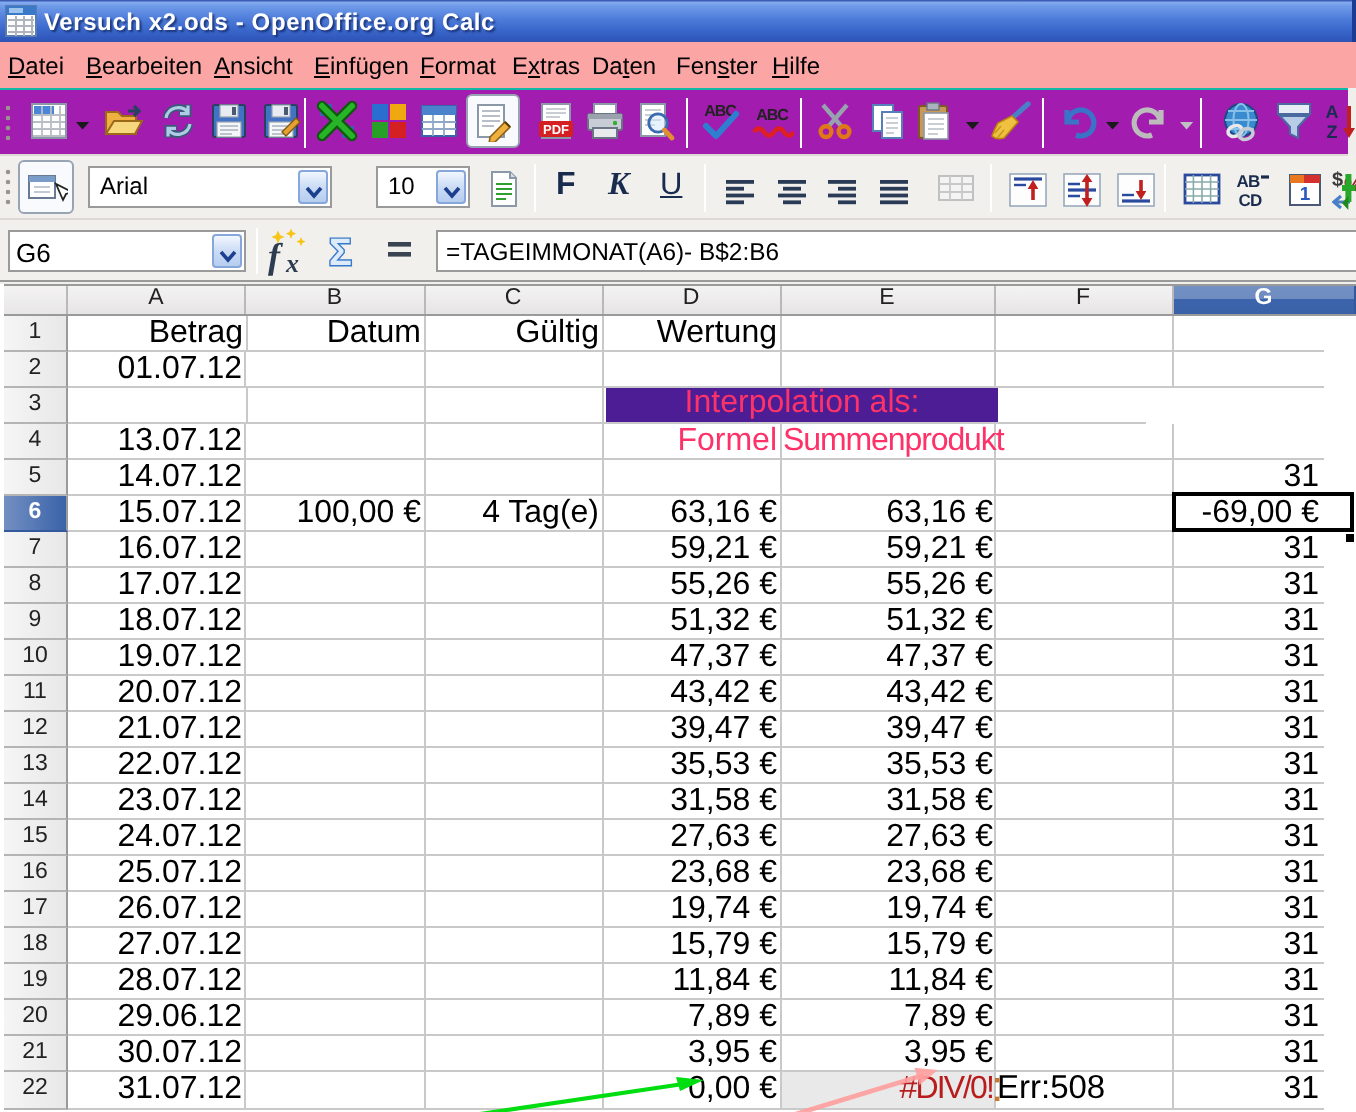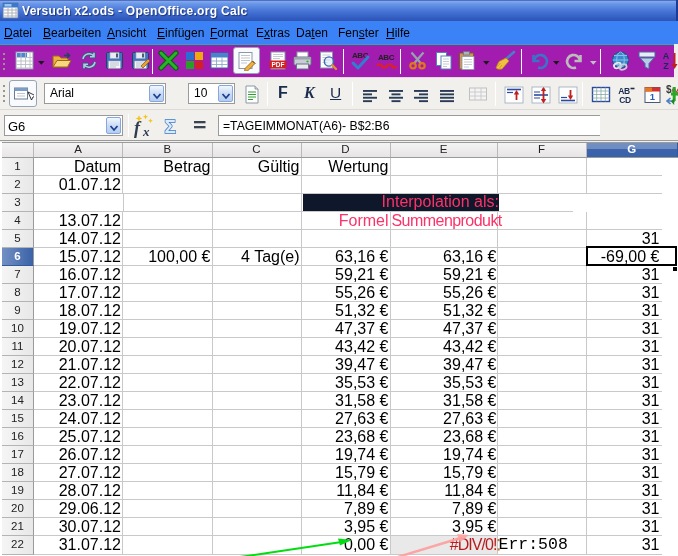--- a/index.html
+++ b/index.html
@@ -1,55 +1,55 @@
 <!DOCTYPE html>
 <html><head><meta charset="utf-8">
 <style>
 *{margin:0;padding:0;box-sizing:border-box}
 html,body{width:678px;height:556px;overflow:hidden;font-family:"Liberation Sans",sans-serif;background:#f1efec}
 #app{position:absolute;left:0;top:0;width:678px;height:556px}
 #title{position:absolute;left:0;top:0;width:678px;height:21px;
 background:linear-gradient(180deg,#2a4aa4 0%,#83a9ee 6%,#6d99e8 16%,#4e7cda 45%,#3b68cc 70%,#3058bc 92%,#2f55b2 100%);}
 #title .txt{position:absolute;left:22px;top:3.5px;color:#fff;font-size:12px;font-weight:bold;letter-spacing:.3px;text-shadow:1px 1px 1px rgba(20,40,100,.8)}
-#menu{position:absolute;left:0;top:21px;width:678px;height:23px;background:#3b82f6;font-size:12px;color:#000}
+#menu{position:absolute;left:0;top:21px;width:678px;height:23px;background:#fca5a5;font-size:12px;color:#000}
 #menu span{position:absolute;top:5px}
 #menu u{text-decoration:underline}
 #tb1{position:absolute;left:0;top:44px;width:674px;height:34px;background:#a21caf;border-top:1px solid #14b8a6;border-bottom:1px solid #ddd9d4}
 #tb2{position:absolute;left:0;top:78px;width:678px;height:32px;background:#f2f0ed;border-bottom:1px solid #ddd9d4}
 #fbar{position:absolute;left:0;top:110px;width:678px;height:31px;background:#f2f0ed;border-bottom:1px solid #9a9a9a}
 .grip{position:absolute;left:2px;width:5px;background-image:radial-gradient(circle at 2px 2px,#9a958c 1px,transparent 1.3px);background-size:5px 5px}
 .vsep{position:absolute;width:1px;background:#d0ccc6;border-right:1px solid #fff}
 .ico{position:absolute}
 .fku{color:#1a2c4e}
 .combo{position:absolute;background:#fff;border:1px solid #9a9a9a;font-size:12px}
 .combo .cv{position:absolute;left:5px;top:2px}
 .drop{position:absolute;right:1px;top:1px;bottom:1px;width:15px;background:linear-gradient(180deg,#f2f7fe,#cbdcf5 50%,#b6cdef);border:1px solid #86a7dc;border-radius:2px}
 .drop svg{position:absolute;left:1px;top:4px}
 #namebox{position:absolute;left:4px;top:5px;width:119px;height:21px;background:#fff;border:1px solid #9a9a9a;font-size:13px}
-#inputline{position:absolute;left:218px;top:5px;width:382px;height:21px;background:#fff;border:1px solid #9a9a9a;border-right:none;font-size:12.2px}
+#inputline{position:absolute;left:218px;top:5px;width:460px;height:21px;background:#fff;border:1px solid #9a9a9a;border-right:none;font-size:12.2px}
 #grid{position:absolute;left:0;top:142px;width:678px;height:414px;background:#fff}
 #chdr{position:absolute;left:2px;top:0;height:15.5px;width:676px;display:flex;border-top:1px solid #9a9a9a;border-bottom:1px solid #9a9a9a;background:linear-gradient(180deg,#f4f3f3,#eceaea 60%,#e6e4e4)}
 #chdr div{height:100%;border-right:1px solid #b9b9b9;font-size:11.5px;color:#222;text-align:center;line-height:13.5px;font-weight:500}
 #corner{width:32px;background:linear-gradient(180deg,#f4f3f3,#e8e6e6)}
 #chdr .sel{background:linear-gradient(180deg,#7390c3 0%,#6e8cc0 45%,#3c64ad 46%,#3a62a8 100%);color:#fff;border-right:1px solid #33589c;font-weight:bold}
 #rhdr{position:absolute;left:2px;top:15.5px;width:32px}
 .rh{width:32px;height:18.05px;background:linear-gradient(90deg,#f6f5f5,#e9e8e8);border-right:1px solid #9a9a9a;border-bottom:1px solid #b4b4b4;font-size:11.5px;color:#222;text-align:center;line-height:17px;font-weight:500}
 .rh.sel{background:linear-gradient(90deg,#7390c3,#3a62a8);color:#fff;font-weight:bold;border-bottom:1px solid #33589c}
 #cells{position:absolute;left:34px;top:15.5px;width:644px}
 .row{display:flex;height:18.05px}
 .c{height:18.05px;border-right:1px solid #c9c9c9;border-bottom:1px solid #c9c9c9;font-size:16px;color:#000;text-align:right;padding-right:1px;line-height:17.5px;white-space:nowrap;overflow:visible}
 .ca{width:89px}.cb{width:89.5px}.cc{width:89px}.cd{width:89px}.ce{width:107px;padding-right:0}.cf{width:89px}.cg{width:75px;border-right:none;padding-right:2px}
 .pink{color:#fd3268}
 .red{color:#000000}
 .red2{color:#b91c1c;letter-spacing:-0.95px}
 .gray{background:#e9e9e9}
 .left{text-align:left;padding-left:1px;padding-right:0}
 .sqz{letter-spacing:-.55px}
-.serif{font-family:Liberation Mono, monospace;font-size:16.5px}
-#interp{position:absolute;left:303px;top:194px;width:196px;height:17px;color:#fd3268;font-size:16px;text-align:right;line-height:16.5px;background:#0f172a}
+.serif{font-family:Liberation Sans, sans-serif;font-size:16.5px}
+#interp{position:absolute;left:303px;top:194px;width:196px;height:17px;color:#fd3268;font-size:16px;text-align:center;line-height:16.5px;background:#4c1d95}
 #selbox{position:absolute;left:585.5px;top:245.5px;width:91px;height:20.5px;border:2px solid #000}
 #fillh{position:absolute;left:672.5px;top:266.5px;width:4.5px;height:4.5px;background:#000}
 #arrows{position:absolute;left:0;top:0;width:678px;height:556px;pointer-events:none}
 </style></head>
 <body>
 <div id="app">
   <div id="title">
     <svg class="ico" style="left:2px;top:2px" width="17" height="17" viewBox="0 0 17 17">
       <rect x="1" y="1" width="15" height="15" fill="#fdfdfd" stroke="#5a7ab0" stroke-width="1"></rect>
       <rect x="1" y="1" width="15" height="4.5" fill="#3a78c8"></rect>
@@ -389,22 +389,22 @@
 <div class="rh">16</div>
 <div class="rh">17</div>
 <div class="rh">18</div>
 <div class="rh">19</div>
 <div class="rh">20</div>
 <div class="rh">21</div>
 <div class="rh">22</div>
     </div>
     <div id="cells">
 <div class="row">
+          <div class="c cb">Betrag</div>
           <div class="c ca">Datum</div>
-          <div class="c cb">Betrag</div>
           <div class="c cc">Gültig</div>
           <div class="c cd">Wertung</div>
           <div class="c ce"></div>
           <div class="c cf"></div>
           <div class="c cg"></div>
         </div>
 <div class="row">
           <div class="c ca">01.07.12</div>
           <div class="c cb"></div>
           <div class="c cc"></div>

